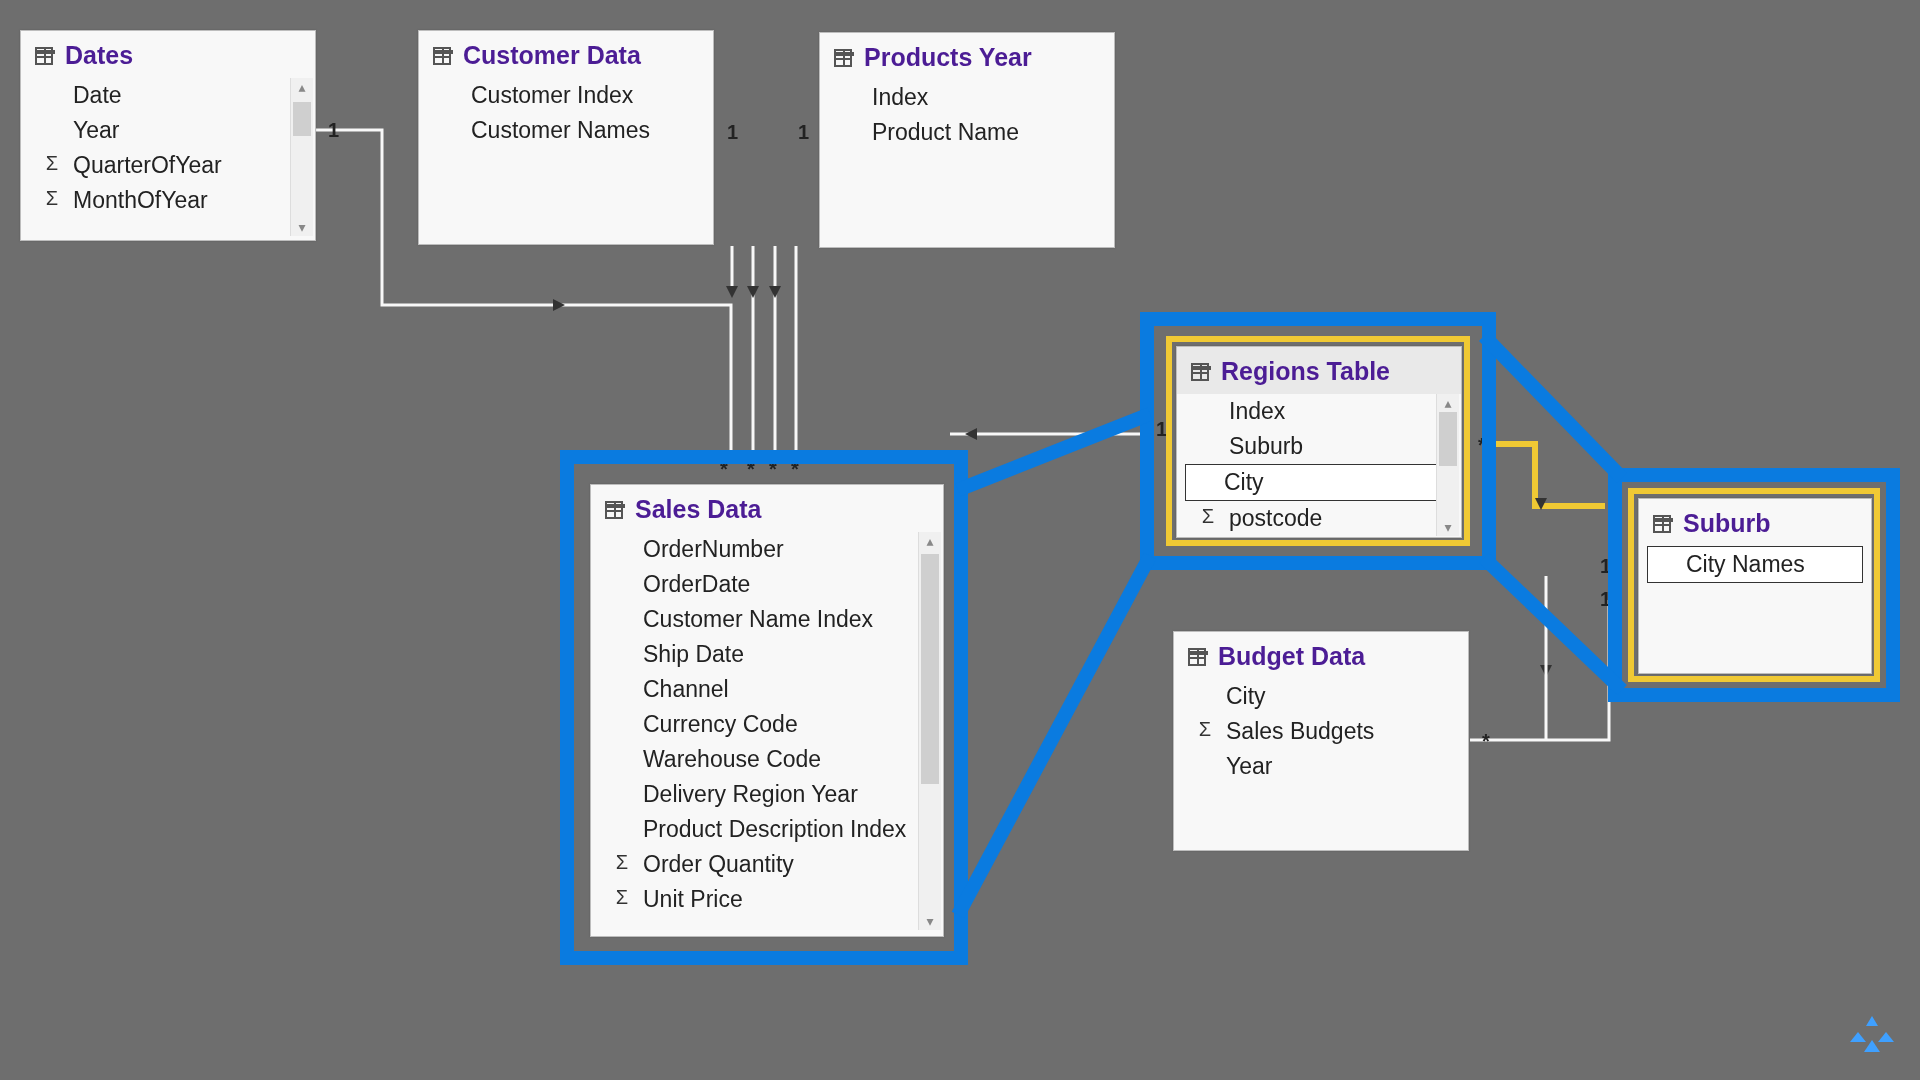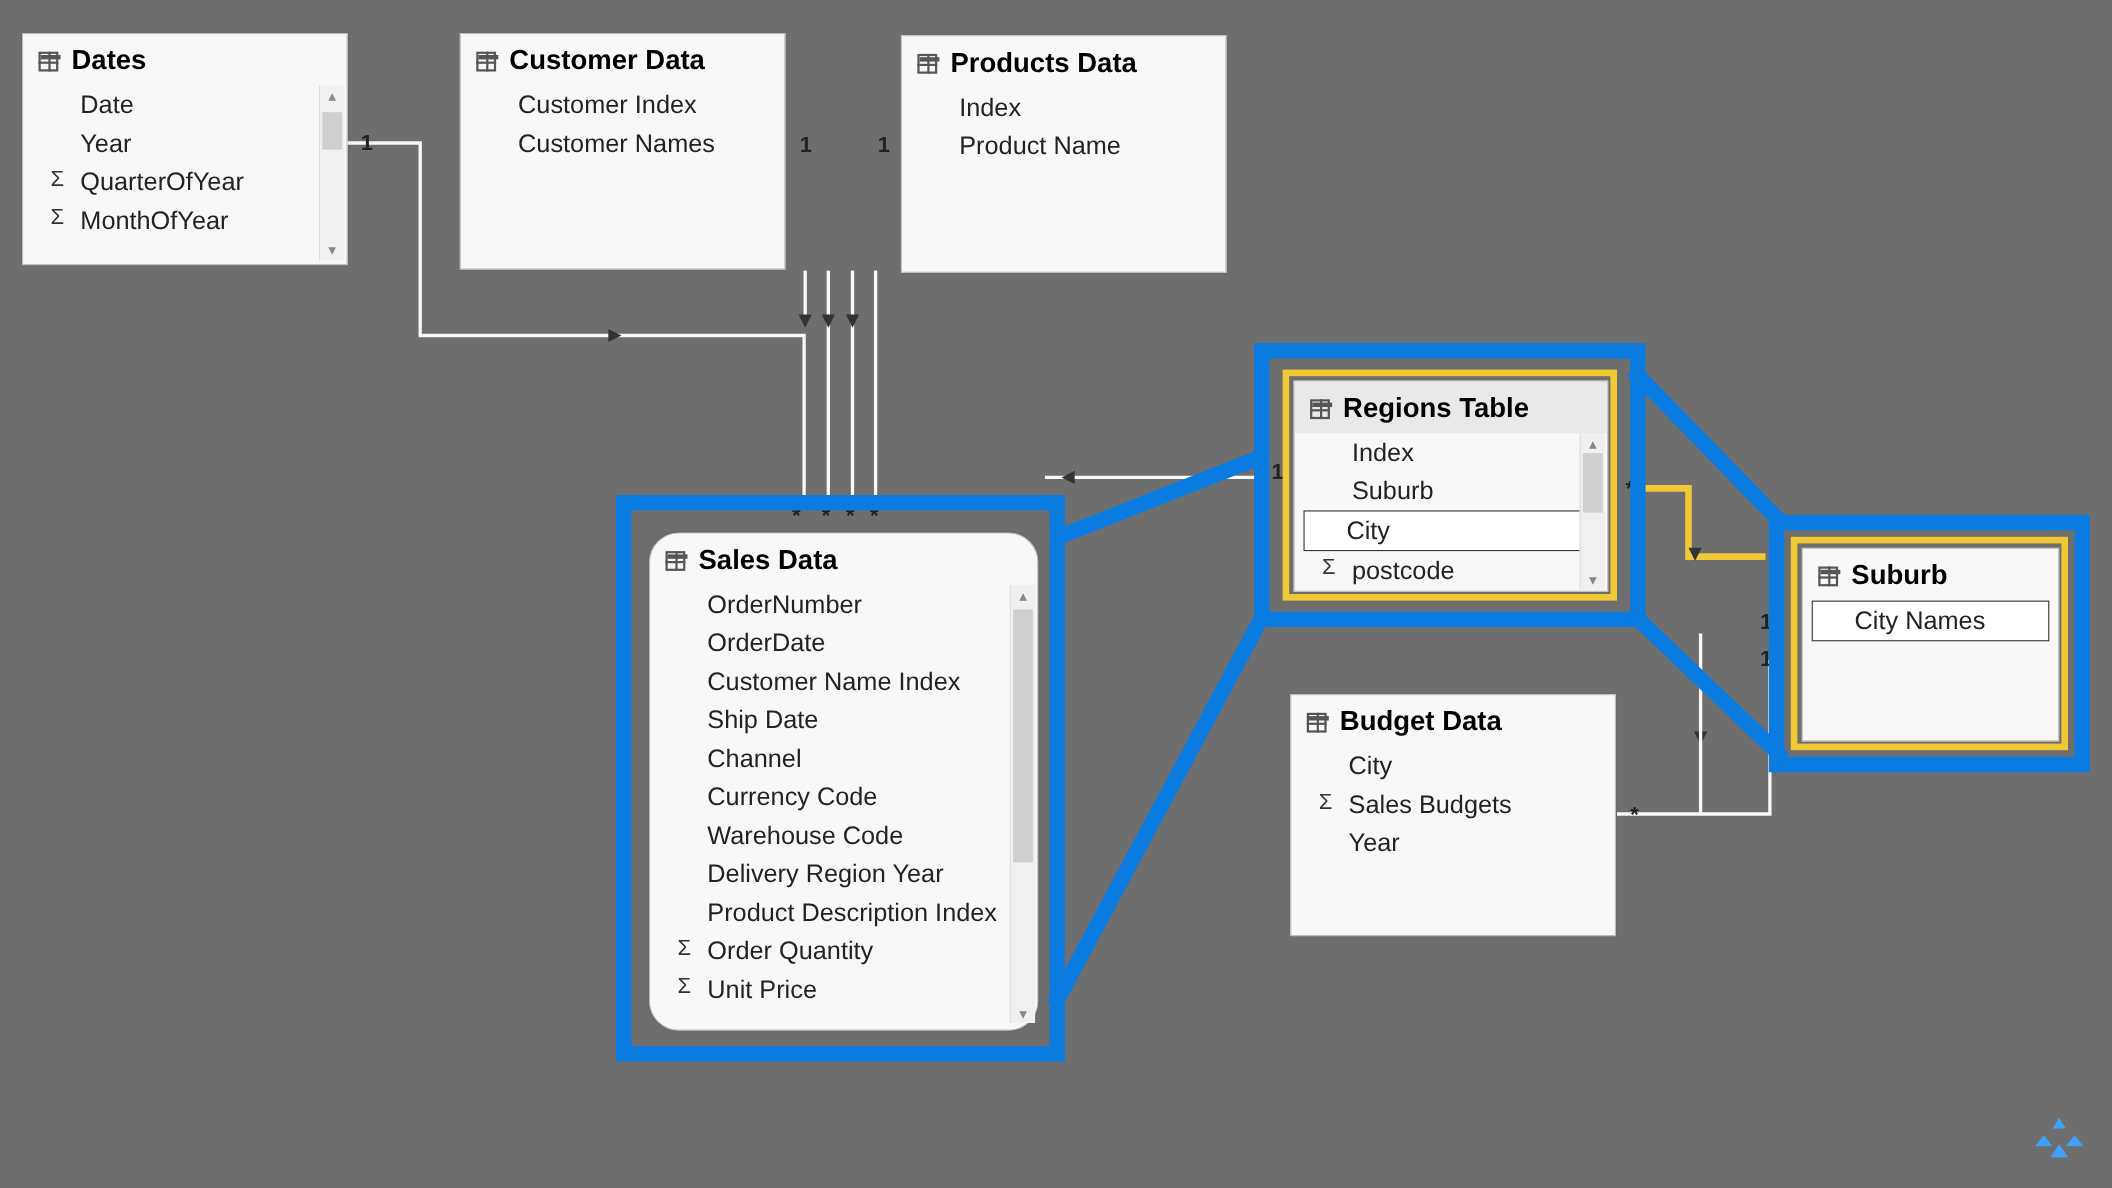--- a/index.html
+++ b/index.html
@@ -8,21 +8,21 @@
   .lbl{position:absolute;font-size:20px;font-weight:600;color:#222;}
 
   
   .tbl{
     position:absolute;background:#f8f8f8;border:1px solid #bdbdbd;
     box-shadow:0 0 2px rgba(0,0,0,.15);
   }
   .tbl .hdr{
     display:flex;align-items:center;gap:12px;
     padding:10px 20px 8px 14px;
-    font-size:25px;font-weight:700;color:#000000;
+    font-size:25px;font-weight:700;color:#4c1d95;
   }
   .tbl .rows{position:relative;}
   .tbl .row{
     display:flex;align-items:flex-start;gap:10px;
     padding:4px 10px 4px 20px;
     font-size:23px;color:#222;
   }
   .tbl .row .sig{width:22px;text-align:center;color:#333;font-size:20px;}
   .tbl .scroll{
     position:absolute;right:2px;top:0;bottom:0;width:22px;
@@ -149,36 +149,36 @@
           <span>Customer Names</span>
         </div>
     </div>
   </div>
 
   <div class="tbl" style="left:819px;top:32px;width:294px;height:214px;">
     <div class="hdr">
       <span class="tico">
           <span></span>
         </span>
-      <span>Products Data</span>
+      <span>Products Year</span>
     </div>
     <div class="rows">
       <div class="row">
           <span class="sig"></span>
           <span>Index</span>
         </div>
       <div class="row">
           <span class="sig"></span>
           <span>Product Name</span>
         </div>
     </div>
   </div>
 
   <div class="hi-blue" style="left:560px;top:450px;width:408px;height:515px;"></div>
-  <div class="tbl" style="left:590px;top:484px;width:352px;height:451px;border-radius:27px;">
+  <div class="tbl" style="left:590px;top:484px;width:352px;height:451px;">
     <div class="hdr">
       <span class="tico">
           <span></span>
         </span>
       <span>Sales Data</span>
     </div>
     <div class="rows" style="height:398px;">
       <div class="row">
           <span class="sig"></span>
           <span>OrderNumber</span>

